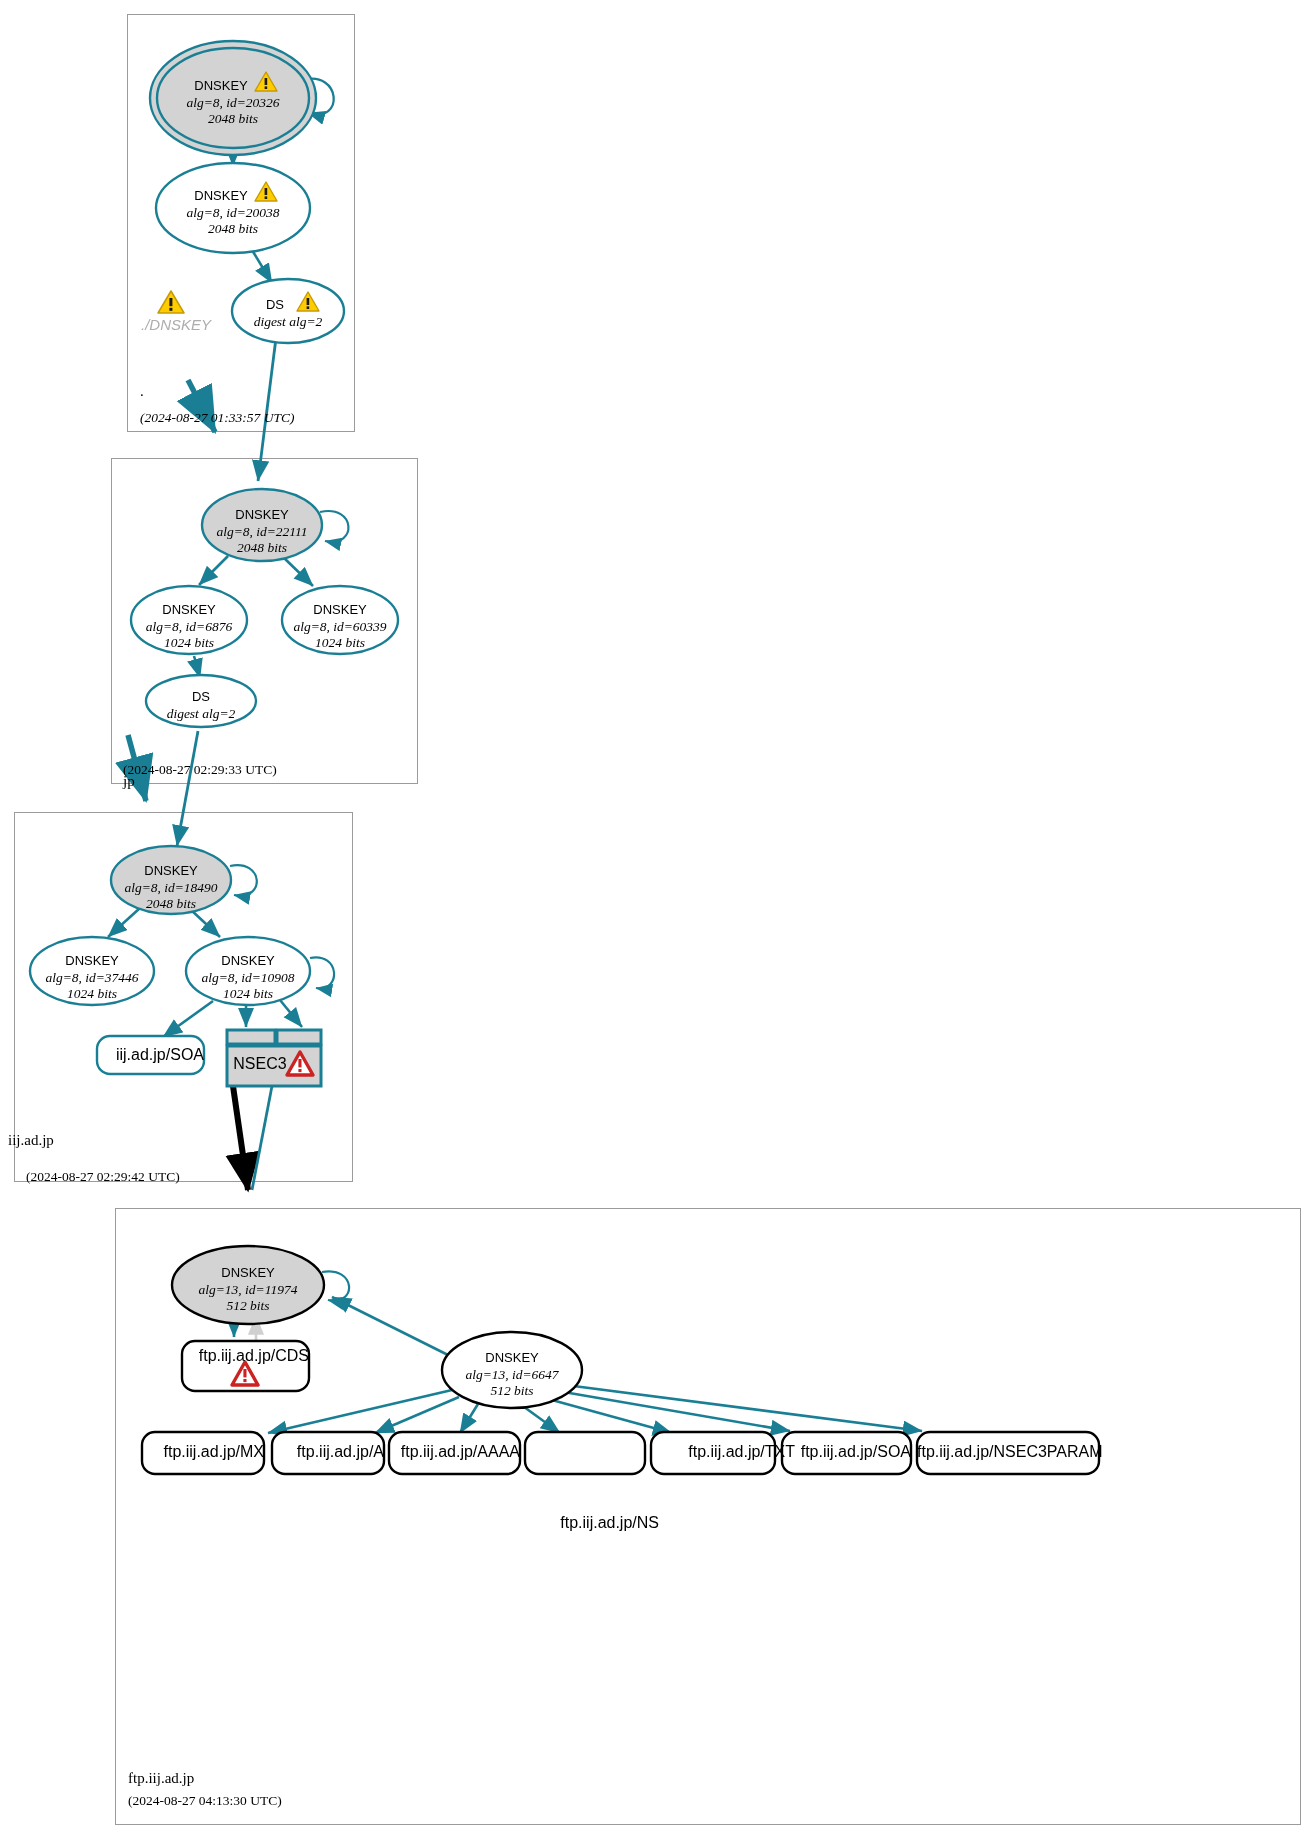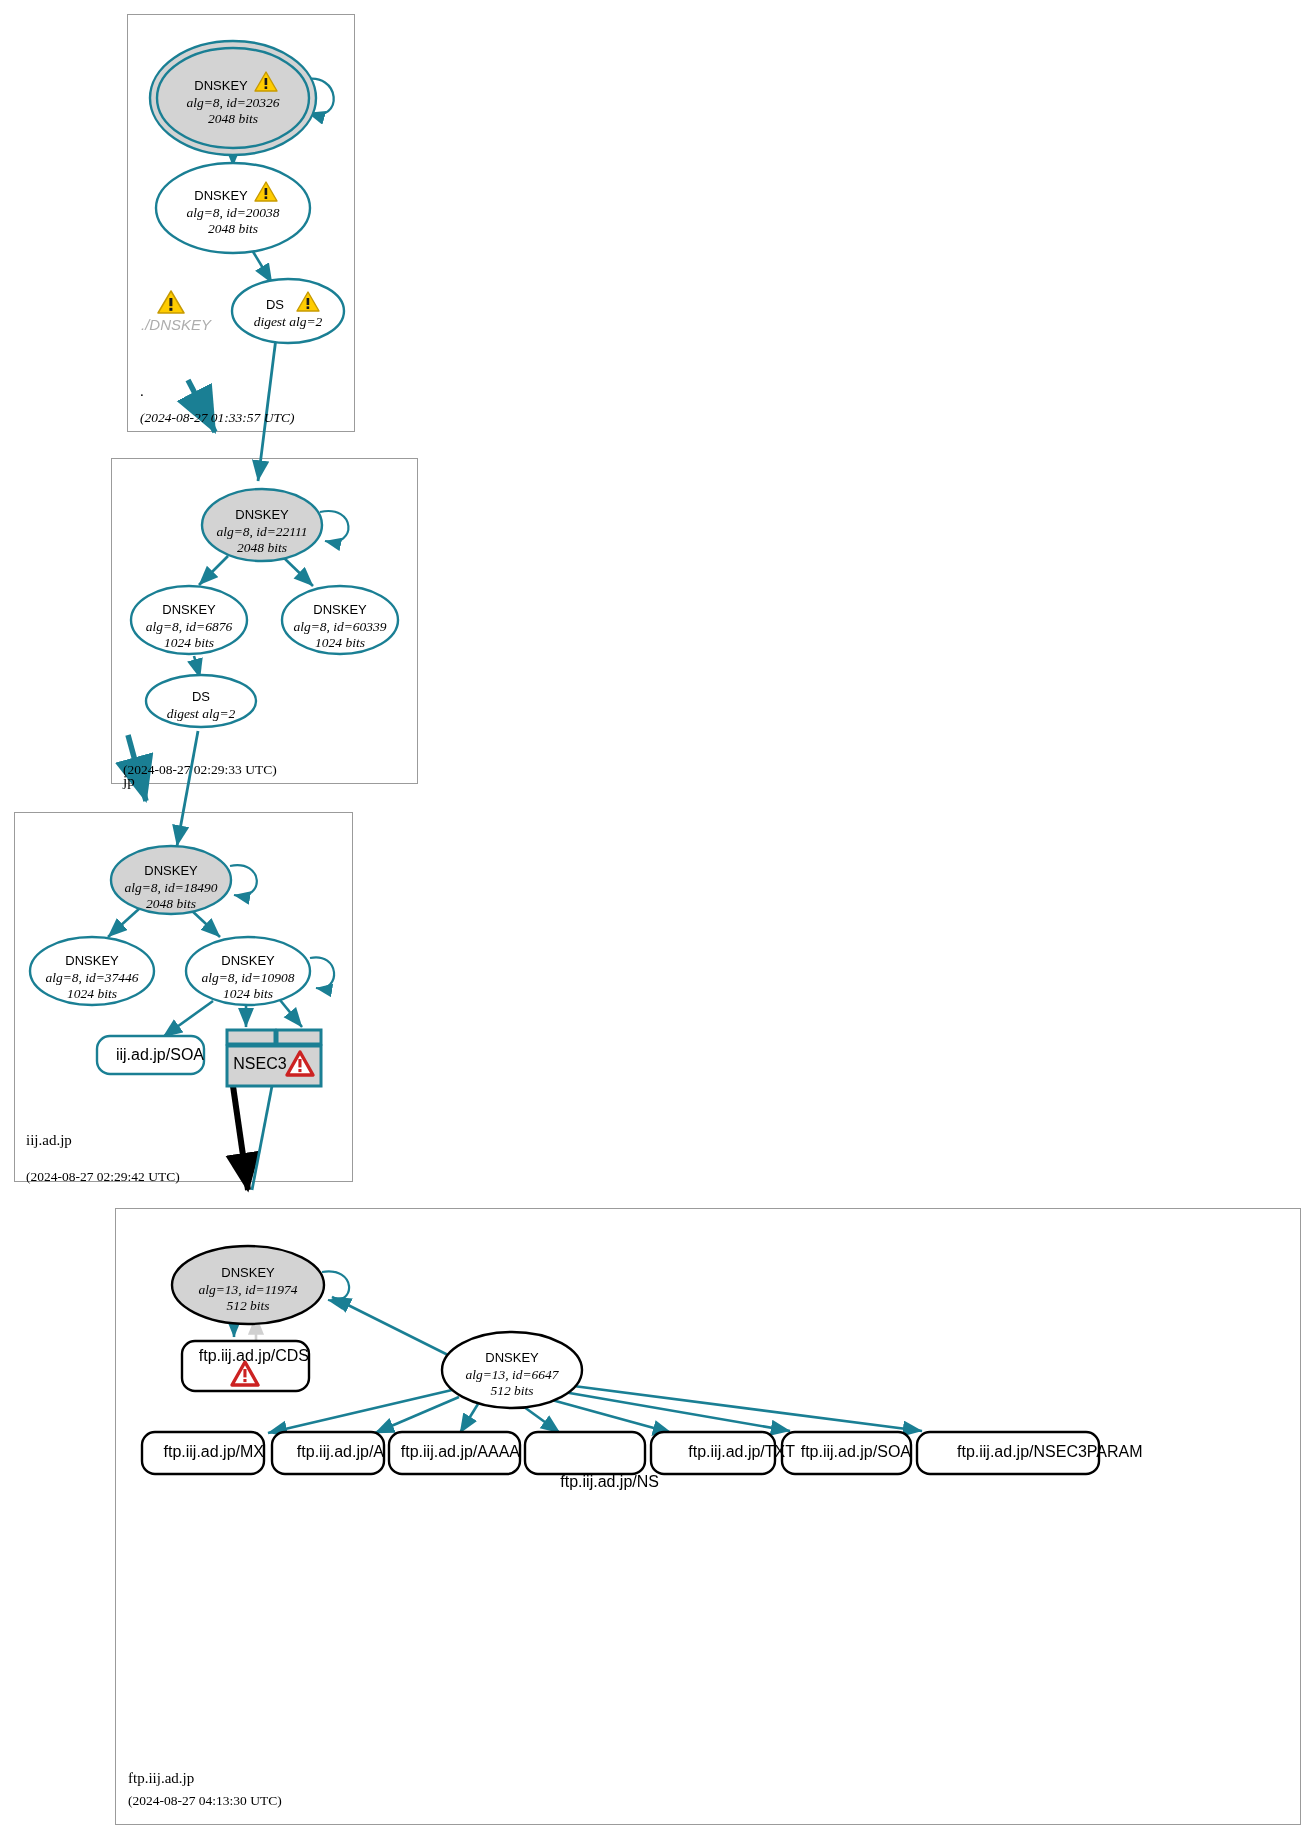--- a/index.html
+++ b/index.html
@@ -289,30 +289,30 @@
   </div>
   <div class="node-label" style="left:412px; top:1348px; width:200px;">
     <div class="nl-title">DNSKEY</div>
     <div class="nl-sub">alg=13, id=6647</div>
     <div class="nl-sub">512 bits</div>
   </div>
   <div class="rr-label" style="position:absolute; left:182px; top:1347px; width:127px;">ftp.iij.ad.jp/CDS</div>
   <div class="rr-label" style="position:absolute; left:142px; top:1443px; width:122px;">ftp.iij.ad.jp/MX</div>
   <div class="rr-label" style="position:absolute; left:272px; top:1443px; width:112px;">ftp.iij.ad.jp/A</div>
   <div class="rr-label" style="position:absolute; left:389px; top:1443px; width:131px;">ftp.iij.ad.jp/AAAA</div>
-  <div class="rr-label" style="position:absolute; left:525px; top:1473px; width:134px;">ftp.iij.ad.jp/NS</div>
+  <div class="rr-label" style="position:absolute; left:525px; top:1514px; width:134px;">ftp.iij.ad.jp/NS</div>
   <div class="rr-label" style="position:absolute; left:651px; top:1443px; width:144px;">ftp.iij.ad.jp/TXT</div>
   <div class="rr-label" style="position:absolute; left:782px; top:1443px; width:129px;">ftp.iij.ad.jp/SOA</div>
-  <div class="rr-label" style="position:absolute; left:917px; top:1443px; width:182px;margin-left:40px;">ftp.iij.ad.jp/NSEC3PARAM</div>
+  <div class="rr-label" style="position:absolute; left:917px; top:1443px; width:182px;">ftp.iij.ad.jp/NSEC3PARAM</div>
 
   <div class="zone-label zone-name" style="left:140px; top:383px;">.</div>
   <div class="zone-label zone-time" style="left:140px; top:410px;font-style:italic;">(2024-08-27 01:33:57 UTC)</div>
 
   <div class="zone-label zone-name" style="left:123px; top:741px;margin-top:32px;">jp</div>
   <div class="zone-label zone-time" style="left:123px; top:762px;">(2024-08-27 02:29:33 UTC)</div>
 
-  <div class="zone-label zone-name" style="left:26px; top:1132px;">iij.ad.jp</div>
+  <div class="zone-label zone-name" style="left:8px; top:1132px;">iij.ad.jp</div>
   <div class="zone-label zone-time" style="left:26px; top:1153px;margin-top:16px;">(2024-08-27 02:29:42 UTC)</div>
 
   <div class="zone-label zone-name" style="left:128px; top:1770px;">ftp.iij.ad.jp</div>
   <div class="zone-label zone-time" style="left:128px; top:1793px;">(2024-08-27 04:13:30 UTC)</div>
 
 </div>
 
 </body></html>

